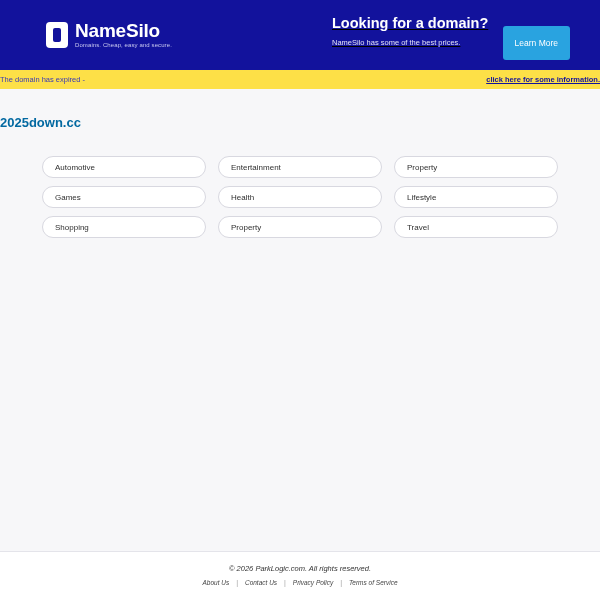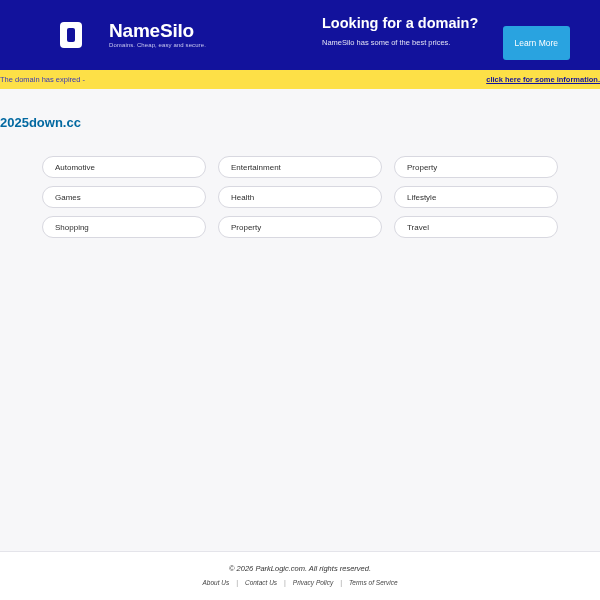--- a/index.html
+++ b/index.html
@@ -27,22 +27,21 @@
     height: 70px;
     background: #12129c;
     display: flex;
     align-items: center;
     padding: 0 30px;
     flex: 0 0 auto;
   }
   .logo-wrap {
     display: flex;
     align-items: center;
-    margin-left: 30px;
-    gap: 20px;
+    margin-left: 16px;
   }
   .logo-mark {
     width: 22px;
     height: 26px;
     background: #ffffff;
     border-radius: 4px;
     position: relative;
     margin-right: 7px;
     display: flex;
     align-items: center;
@@ -68,23 +67,24 @@
   }
   .logo-tag {
     color: #c9c9ef;
     font-size: 6px;
     line-height: 9px;
     letter-spacing: 0.1px;
   }
 
   .promo {
     position: absolute;
-    left: 322px;
+    left: 332px;
     top: 14px;
     width: 180px;
+    text-decoration: underline;
   }
   .promo-title {
     color: #ffffff;
     font-size: 14.5px;
     font-weight: bold;
     line-height: 18px;
     margin-bottom: 5px;
   }
   .promo-sub {
     color: #e2e2f4;

